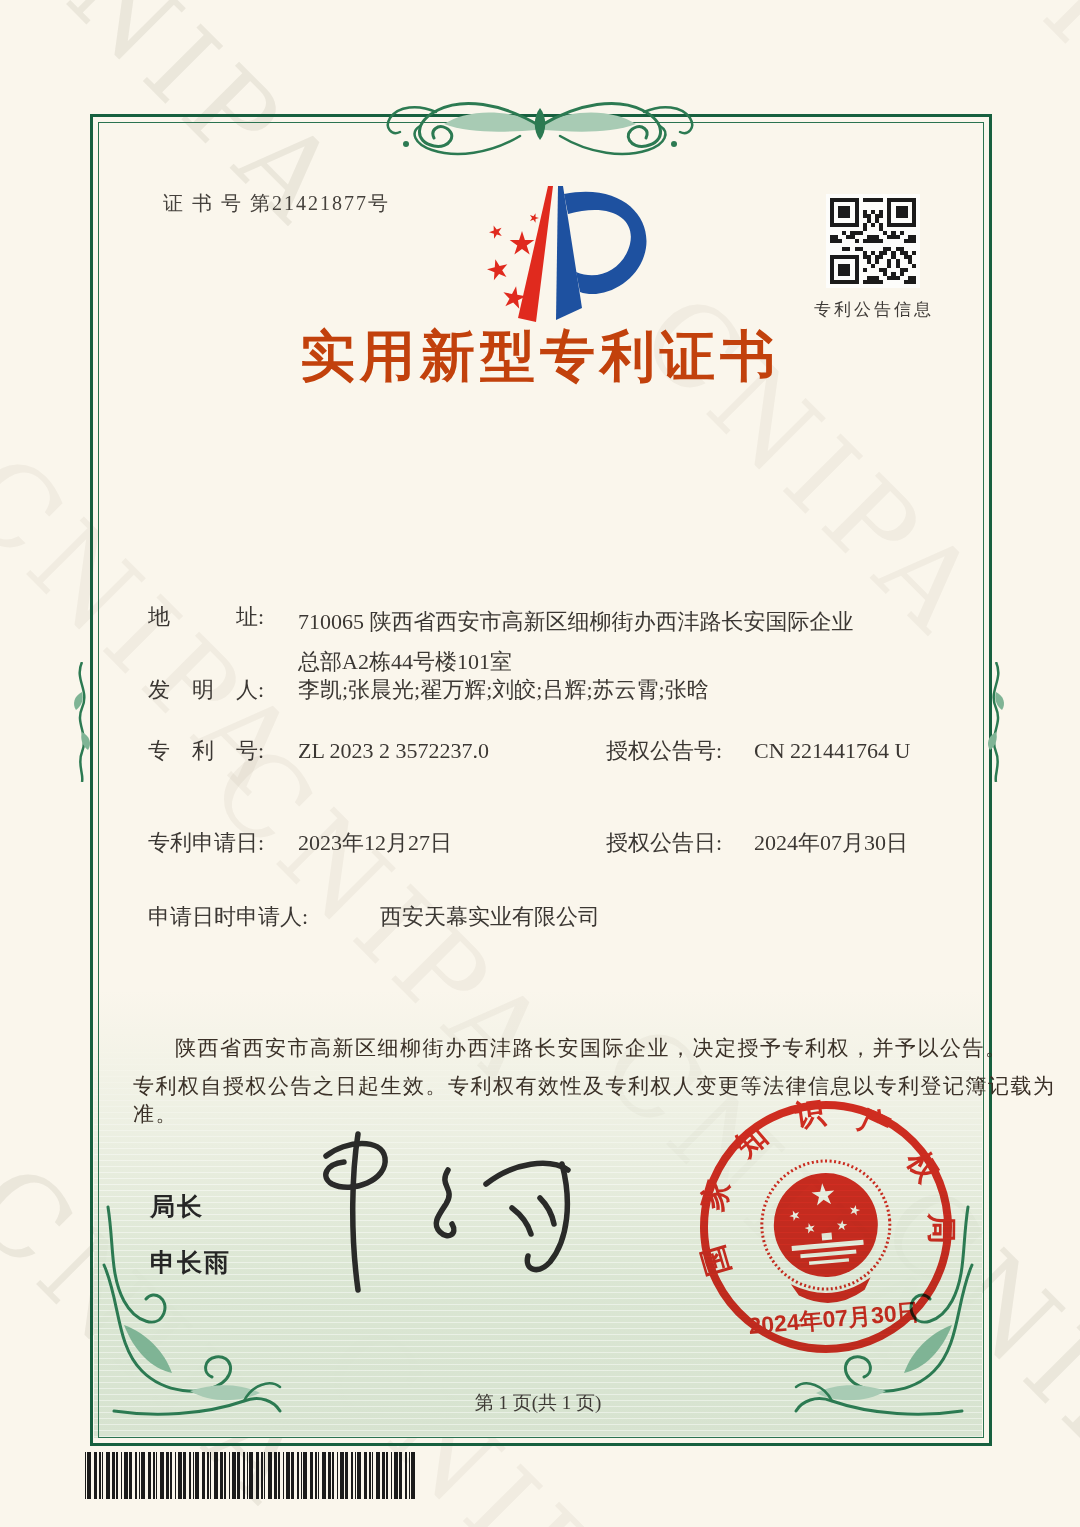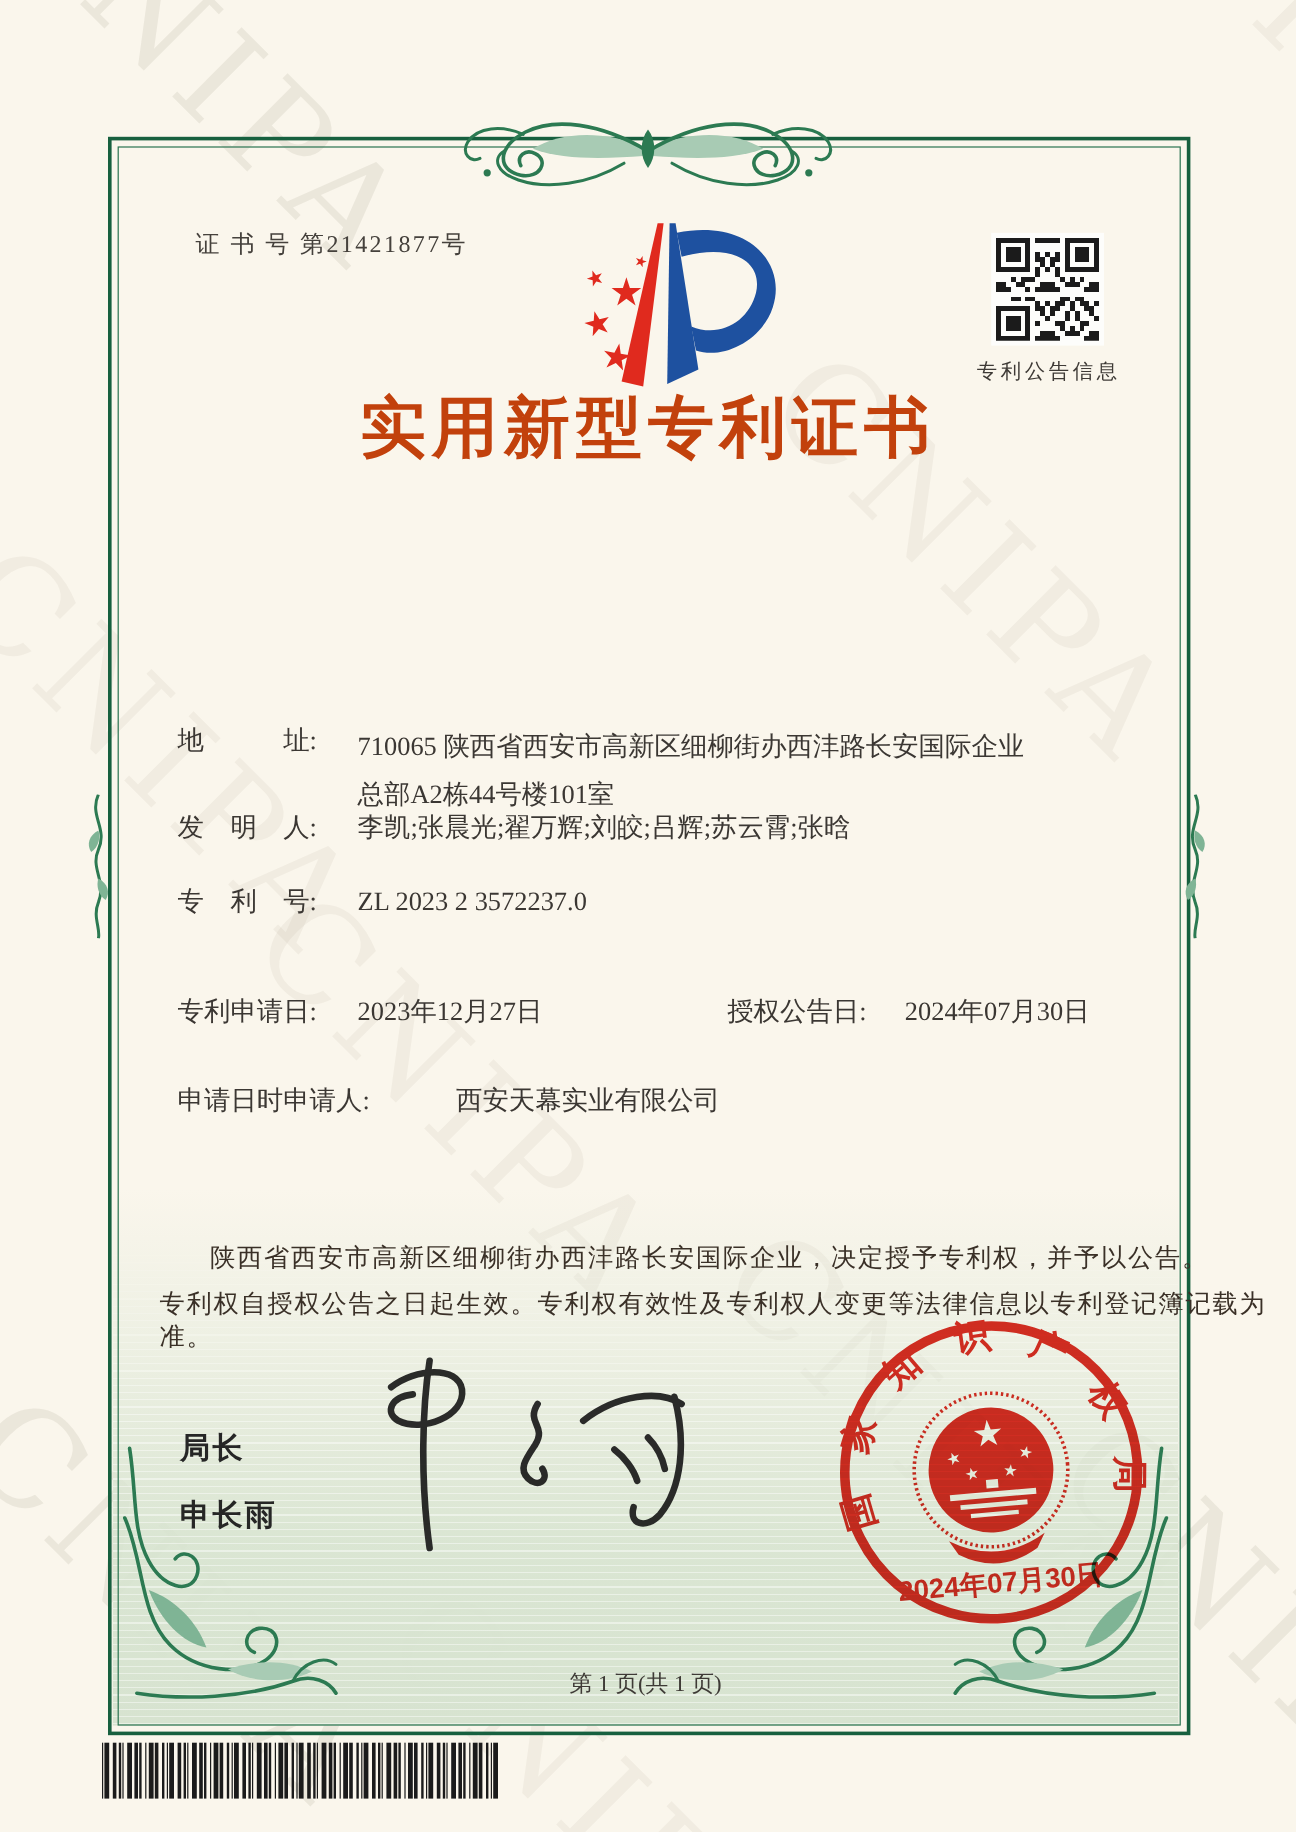--- a/index.html
+++ b/index.html
@@ -272,20 +272,23 @@
   <div class="row" style="top:602px;">
     <span class="fl">地　　　址:</span><span class="val-block"><span>710065 陕西省西安市高新区细柳街办西沣路长安国际企业</span><br><span>总部A2栋44号楼101室</span></span>
   </div>
 
   <div class="row" style="top:675px;">
     <span class="fl">发　明　人:</span><span>李凯;张晨光;翟万辉;刘皎;吕辉;苏云霄;张晗</span>
   </div>
 
   <div class="row" style="top:736px;">
     <span class="fl">专　利　号:</span><span>ZL 2023 2 3572237.0</span>
+    <span class="rpair">
+      <span class="rl">授权公告号:</span><span>CN 221441764 U</span>
+    </span>
   </div>
 
   <div class="row" style="top:828px;">
     <span class="fl">专利申请日:</span><span>2023年12月27日</span>
     <span class="rpair">
       <span class="rl">授权公告日:</span><span>2024年07月30日</span>
     </span>
   </div>
 
   <div class="row" style="top:863px;">

